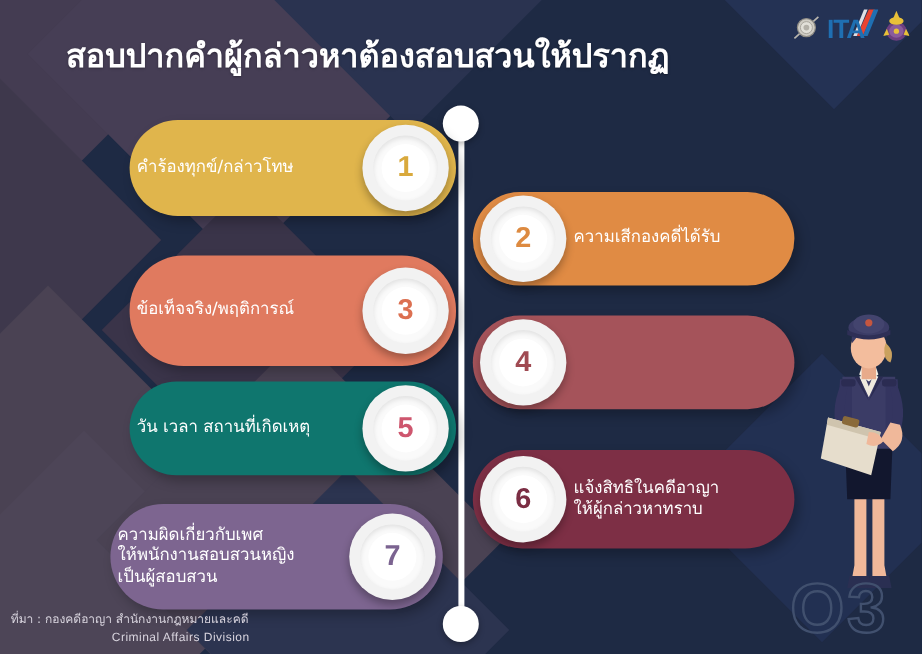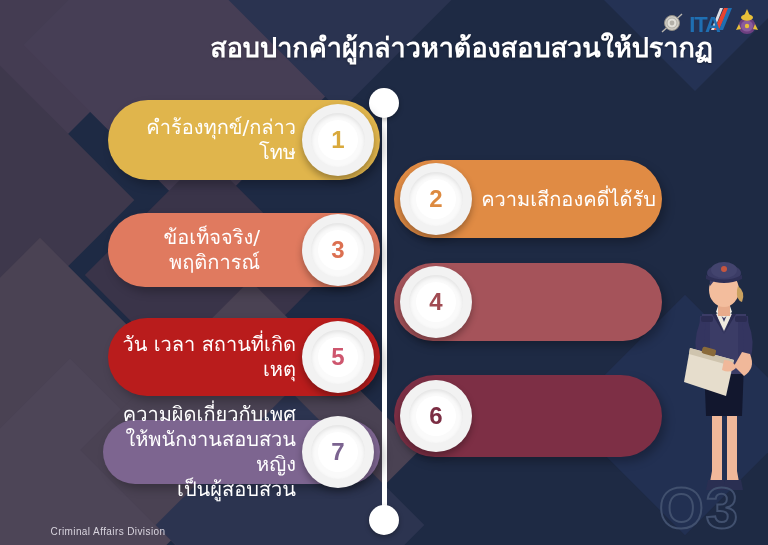--- a/index.html
+++ b/index.html
@@ -42,21 +42,21 @@
   .logo-ita {
     font-size:22px; font-weight:bold; color:#1f6fb2;
     letter-spacing:-1px; line-height:1; position:relative;
     font-family:"Liberation Sans",sans-serif;
   }
   .logo-garuda { width:22px; height:28px; }
 
   
   .title {
     position:absolute; left:0; right:0; top:32px; z-index:5;
-    text-align:right; color:#ffffff;
+    text-align:left; color:#ffffff;
     font-size:27px; font-weight:bold; line-height:1.15;
     letter-spacing:0px;
     padding:0 55px;
     text-shadow:0 1px 2px rgba(0,0,0,.35);
   }
 
   
   .timeline { position:absolute; left:377px; top:95px; z-index:3; }
   .tl-line {
     position:absolute; left:5px; top:8px;
@@ -74,22 +74,22 @@
   .pill {
     position:absolute; z-index:4;
     display:flex; align-items:center;
     border-radius:45px;
     box-shadow:4px 5px 10px rgba(0,0,0,.25);
   }
   .pill.left  { justify-content:flex-start; padding-right:6px; }
   .pill.right { justify-content:flex-start; padding-left:6px; }
 
   .pill-text {
-    color:#ffffff; font-size:20px; font-weight:normal;
-    line-height:1.25; text-align:right; flex:1;
+    color:#ffffff; font-size:14px; font-weight:normal;
+    line-height:1.25; text-align:left; flex:1;
     padding:0 6px; white-space:pre-line;
   }
 
   
   .medal {
     position:relative; flex:0 0 auto;
     width:72px; height:72px; border-radius:50%;
     background:#f2f2f2;
     box-shadow:0 4px 7px rgba(0,0,0,.3);
     display:flex; align-items:center; justify-content:center;
@@ -106,23 +106,23 @@
     background:#ffffff;
   }
   .medal-num {
     position:relative; z-index:2;
     font-size:24px; font-weight:bold;
     font-family:"Liberation Sans",sans-serif;
   }
 
   
   #pill1 { left:108px; top:100px; width:272px; height:80px; }
-  #pill3 { left:108px; top:213px; width:272px; height:74px;gap:36px; }
+  #pill3 { left:108px; top:213px; width:272px; height:92px;gap:36px; }
   #pill5 { left:108px; top:318px; width:272px; height:78px; }
-  #pill7 { left:103px; top:420px; width:277px; height:64px; }
+  #pill7 { left:92px; top:420px; width:277px; height:88px; }
 
   #pill2 { left:394px; top:160px; width:268px; height:78px; }
   #pill4 { left:394px; top:263px; width:268px; height:78px; }
   #pill6 { left:394px; top:375px; width:268px; height:82px; }
 
   
   .officer { position:absolute; left:672px; top:256px; z-index:5; }
 
   
   .pagenum {
@@ -135,21 +135,21 @@
     line-height:1;
     margin-top:45px;
   }
 
   
   .credit {
     position:absolute; left:8px; bottom:6px; z-index:5;
     color:#d8d4de; font-size:10px; line-height:1.45;
     text-align:center; width:200px;
   }
-  .credit .en { font-family:"Liberation Sans",sans-serif; letter-spacing:.4px; }
+  .credit .en { font-family:"Liberation Sans",sans-serif; letter-spacing:.4px;text-align:right; }
 </style>
 </head>
 <body>
 
 <div id="slide" style="background: rgb(30, 42, 68);">
 
   <div class="bg-layer">
     <div class="diamond" id="d1"></div>
     <div class="diamond" id="d2"></div>
     <div class="diamond" id="d3"></div>
@@ -221,31 +221,33 @@
       <span class="medal-num" style="color: rgb(220, 112, 81);">3</span>
     </span>
   </div>
 
   <div class="pill right" id="pill4" style="background: rgb(165, 83, 90);">
     <span class="medal">
       <span class="medal-num" style="color: rgb(160, 74, 82);">4</span>
     </span>
   </div>
 
-  <div class="pill left" id="pill5" style="background: #b91c1c;">
+  <div class="pill left" id="pill5" style="background: #0f766e;">
     <span class="pill-text">วัน เวลา สถานที่เกิดเหตุ</span>
     <span class="medal">
       <span class="medal-num" style="color: rgb(206, 86, 110);">5</span>
     </span>
   </div>
 
   <div class="pill right" id="pill6" style="background: rgb(125, 47, 69);">
     <span class="medal">
       <span class="medal-num" style="color: rgb(123, 45, 67);">6</span>
     </span>
+    <span class="pill-text">แจ้งสิทธิในคดีอาญา
+ให้ผู้กล่าวหาทราบ</span>
   </div>
 
   <div class="pill left" id="pill7" style="background: rgb(125, 101, 144);">
     <span class="pill-text">ความผิดเกี่ยวกับเพศ
 ให้พนักงานสอบสวนหญิง
 เป็นผู้สอบสวน</span>
     <span class="medal">
       <span class="medal-num" style="color: rgb(123, 99, 144);">7</span>
     </span>
   </div>
@@ -296,16 +298,17 @@
       <ellipse cx="52" cy="17" rx="17" ry="9" fill="#3b3c66"></ellipse>
       <ellipse cx="52" cy="14" rx="13" ry="8" fill="#43446e"></ellipse>
       <path d="M34 19 Q52 28 70 19 L70 23 Q52 31 34 23 Z" fill="#2e2f56"></path>
       <circle cx="52" cy="13" r="3" fill="#c5563f"></circle>
     </svg>
   </div>
 
   <div class="pagenum" style="-webkit-text-stroke: 2px rgb(65, 80, 110);">O3</div>
 
   <div class="credit">
+    <div>ที่มา : กองคดีอาญา สำนักงานกฎหมายและคดี</div>
     <div class="en">Criminal Affairs Division</div>
   </div>
 
 </div>
 
 </body></html>

